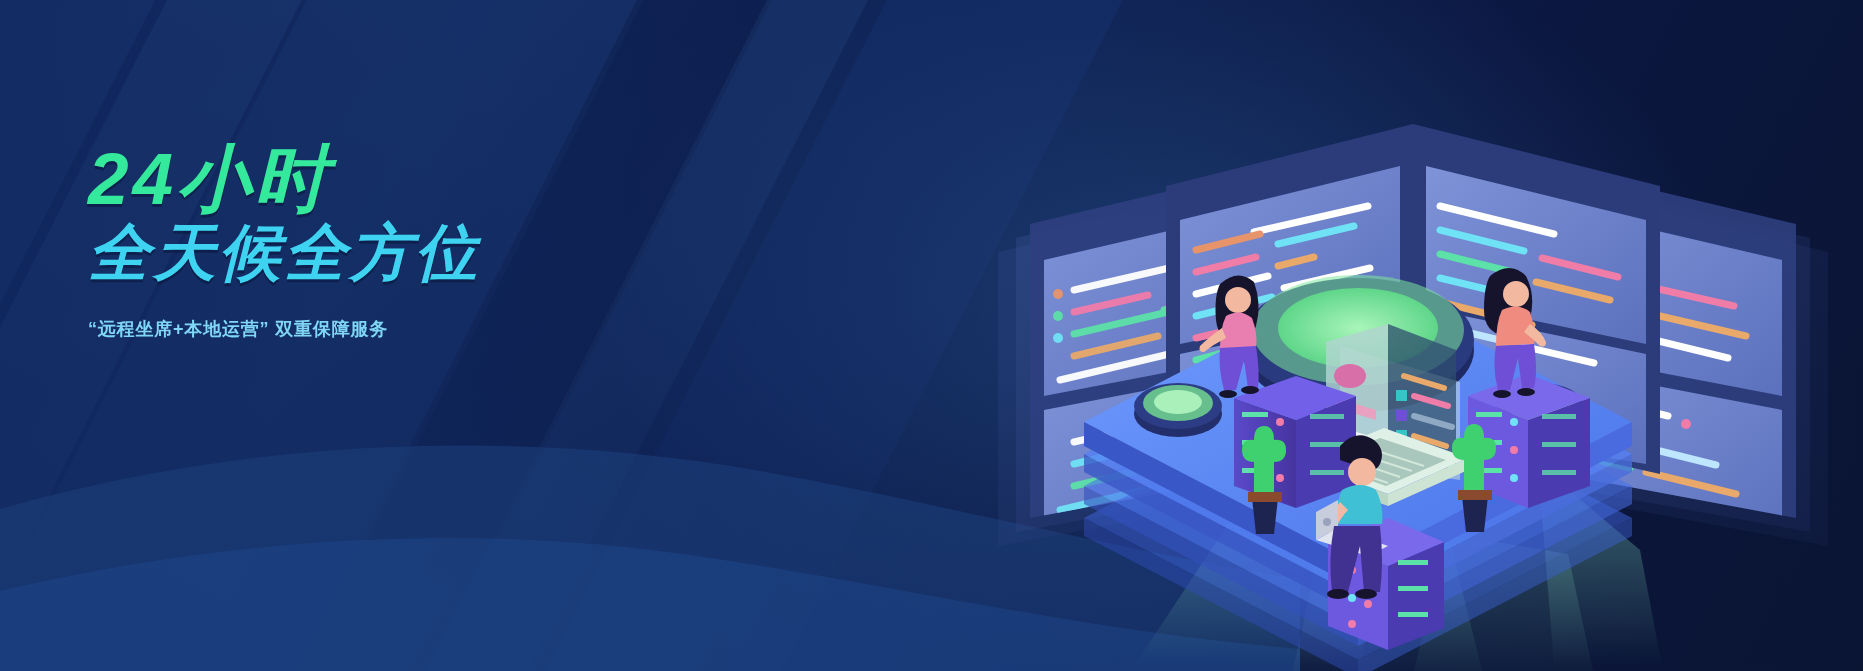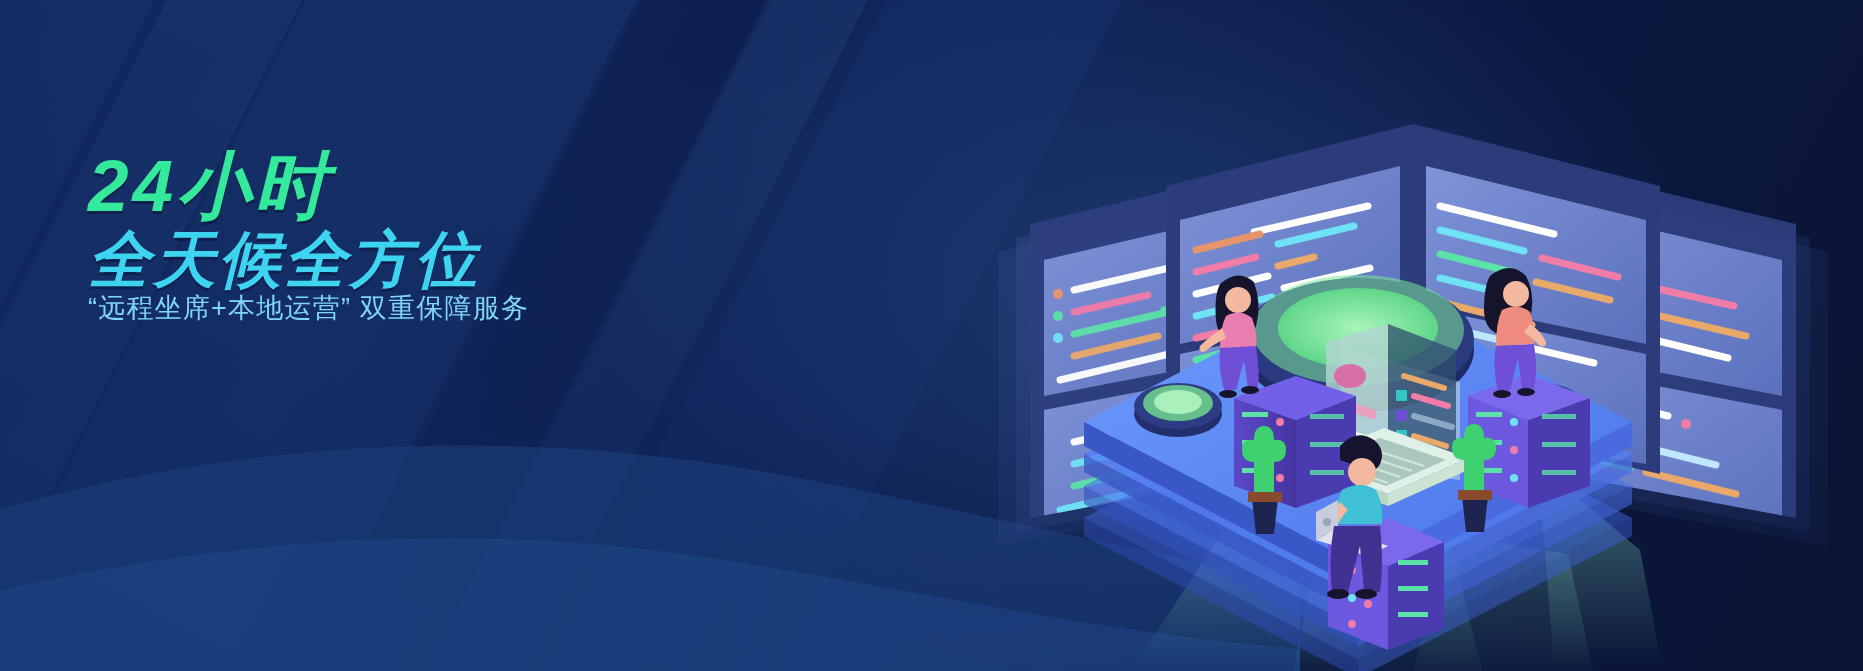--- a/index.html
+++ b/index.html
@@ -19,37 +19,38 @@
   .streak{
     position:absolute;top:-320px;height:1400px;
     transform:rotate(27deg);transform-origin:top left;
     pointer-events:none;
   }
 
   
   .wave{position:absolute;left:0;bottom:0;width:1300px;height:330px;}
 
   
-  .copy{position:absolute;left:88px;top:150px;width:640px;}
+  .copy{position:absolute;left:88px;top:143px;width:640px;}
   .title-line{
     font-weight:800;
     letter-spacing:.055em;
     line-height:.98;
     white-space:nowrap;
     font-style:italic;
     text-shadow:0 3px 0 rgba(6,16,46,.45);
   }
   .title-1{font-size:73px;color:#35e99c;}
   .title-2{font-size:62px;color:#3fd3f2;margin-top:8px;}
   .subtitle{
-    font-size:27px;
+    margin-top:34px;
+    font-size:18px;
     letter-spacing:.045em;
     color:#7fd6f5;
     white-space:nowrap;
-    font-weight:400;
+    font-weight:700;
   }
 
   
   .art{position:absolute;left:848px;top:-6px;width:1015px;height:690px;}
   .art svg{display:block;width:100%;height:100%;}
 </style>
 </head>
 <body>
 
 <div class="banner">

